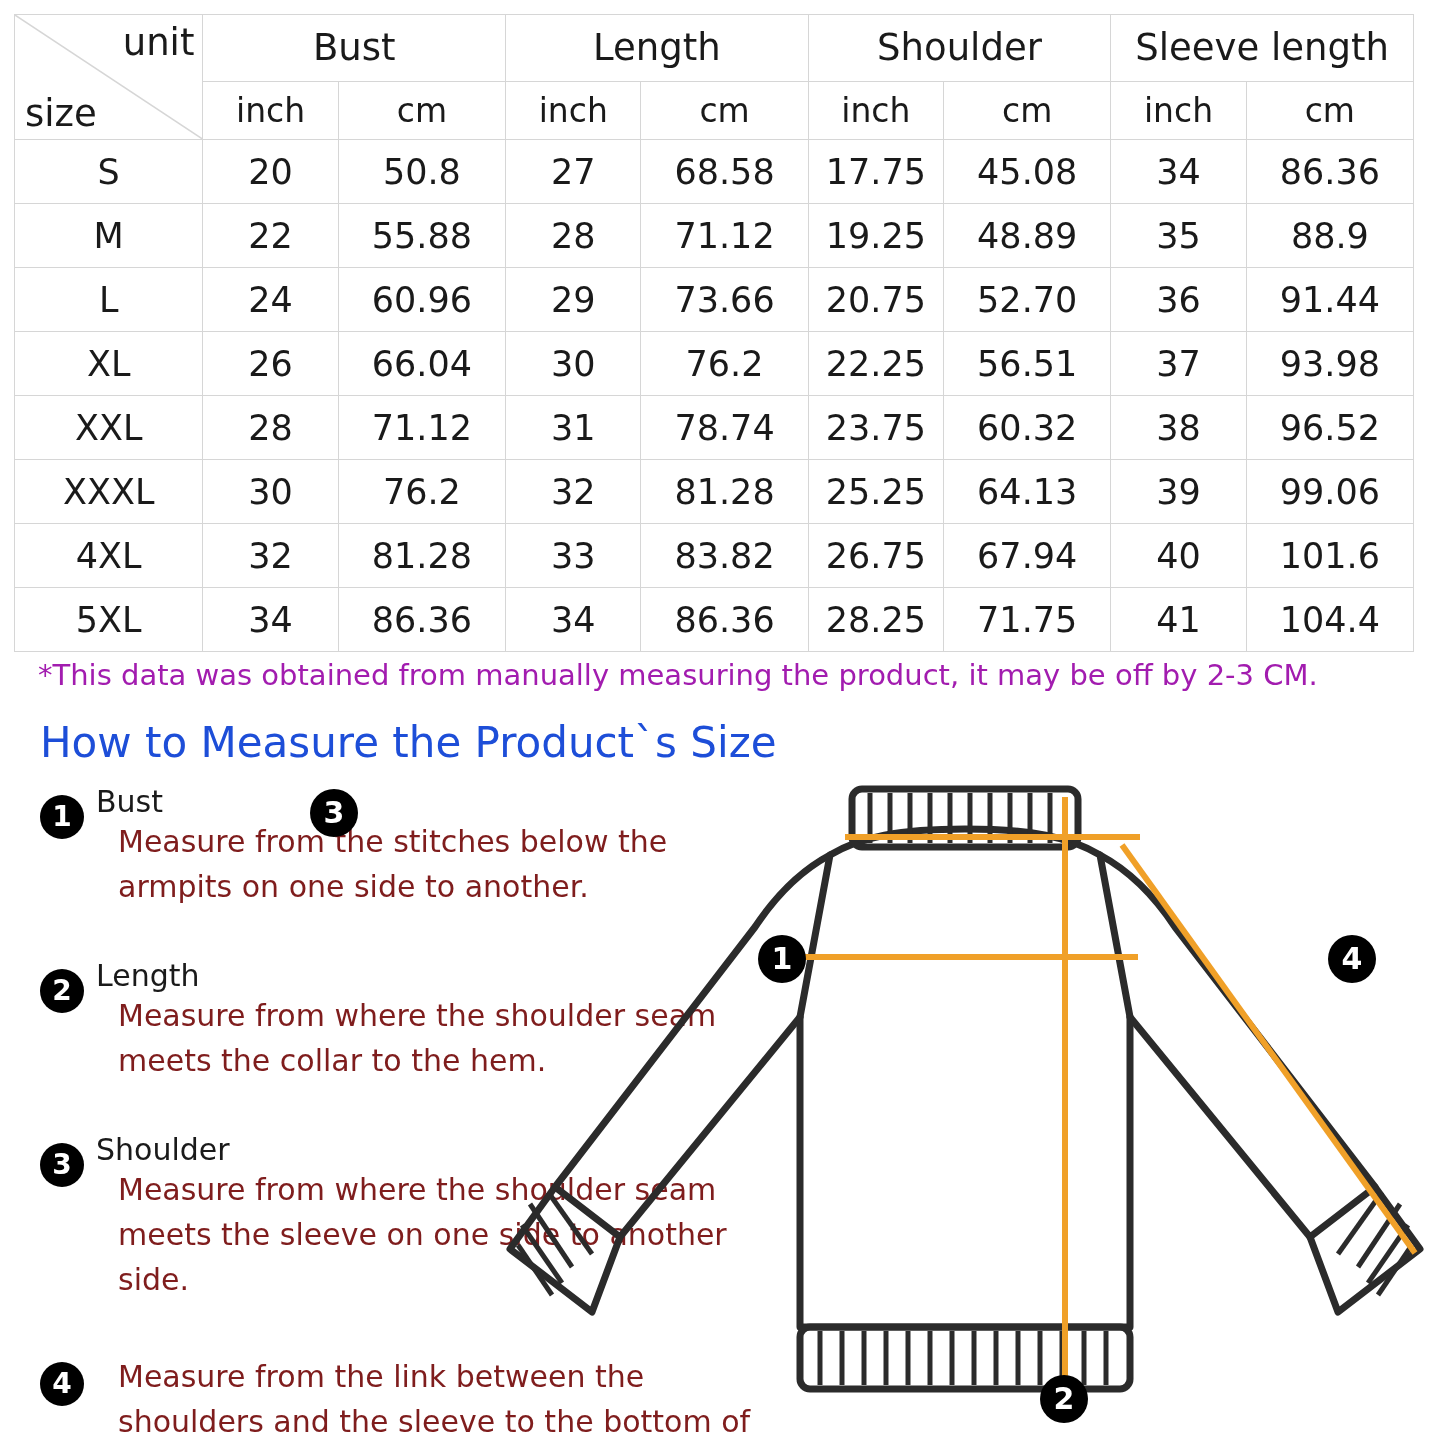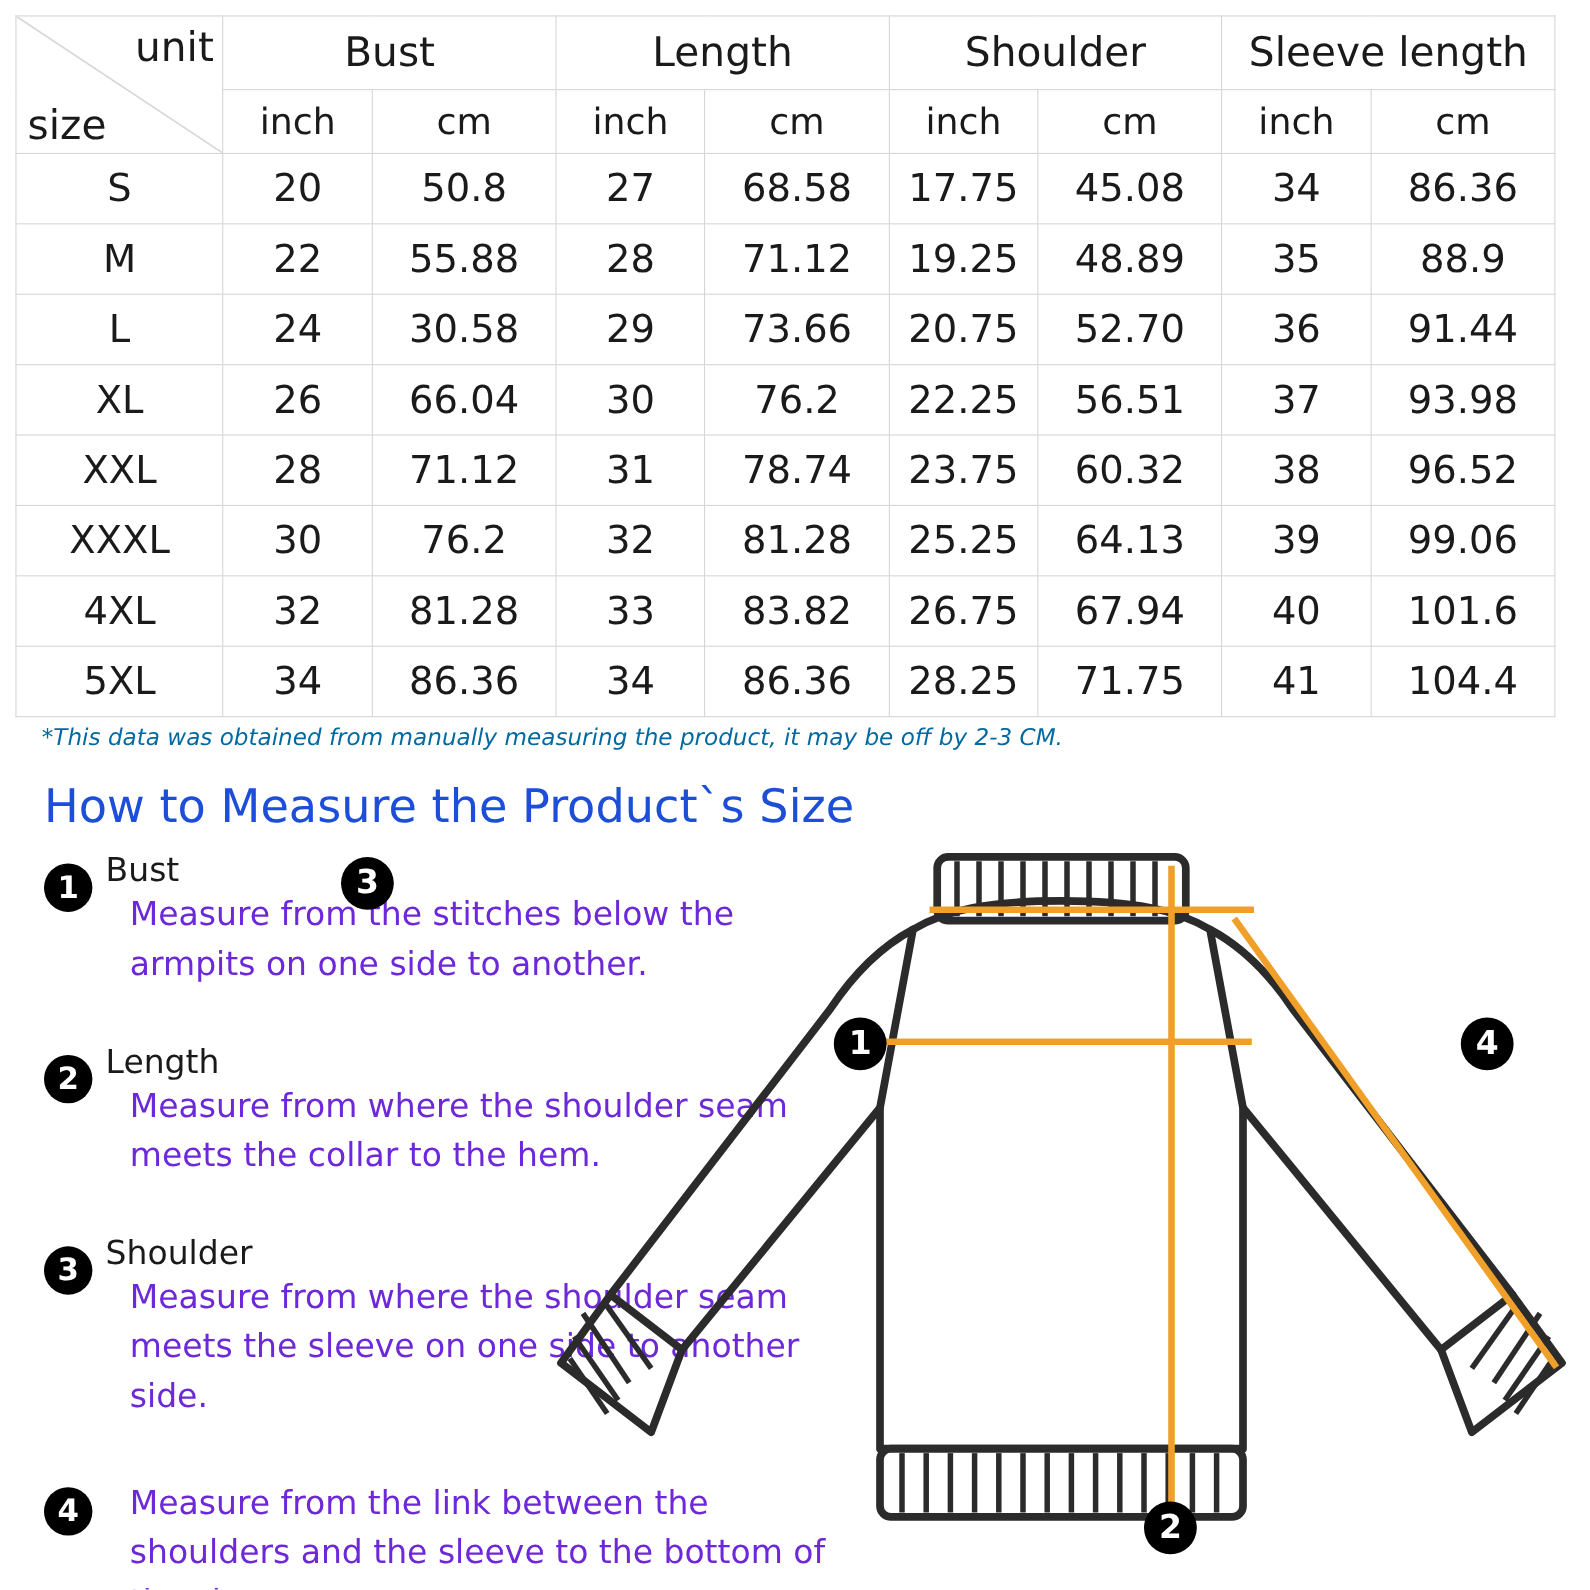--- a/index.html
+++ b/index.html
@@ -72,23 +72,22 @@
   .corner .size-lbl {
     position: absolute;
     left: 10px;
     bottom: 4px;
     font-size: 37px;
     text-align: right;
   }
 
   .footnote {
     margin: 6px 0 0 38px;
-    font-size: 21px;
-    color: #0369a1;
-    font-style: italic;
+    font-size: 29px;
+    color: #a21caf;
   }
 
   
   .howto-title {
     margin: 26px 0 0 40px;
     font-size: 42px;
     color: #1d4ed8;
   }
 
   .measure-wrap {
@@ -123,21 +122,21 @@
     font-weight: bold;
   }
   .step-title {
     font-size: 30px;
     color: #1a1a1a;
     line-height: 1.0;
     margin-bottom: 2px;
   }
   .step-desc {
     font-size: 30px;
-    color: #6d28d9;
+    color: #7f1d1d;
     line-height: 1.5;
     padding-left: 22px;
   }
 
   .sweater {
     position: absolute;
     left: 500px;
     top: -10px;
     width: 940px;
     height: 700px;
@@ -215,21 +214,21 @@
       <td>28</td>
       <td>71.12</td>
       <td>19.25</td>
       <td>48.89</td>
       <td>35</td>
       <td>88.9</td>
     </tr>
     <tr class="body-row">
       <td>L</td>
       <td>24</td>
-      <td>30.58</td>
+      <td>60.96</td>
       <td>29</td>
       <td>73.66</td>
       <td>20.75</td>
       <td>52.70</td>
       <td>36</td>
       <td>91.44</td>
     </tr>
     <tr class="body-row">
       <td>XL</td>
       <td>26</td>

